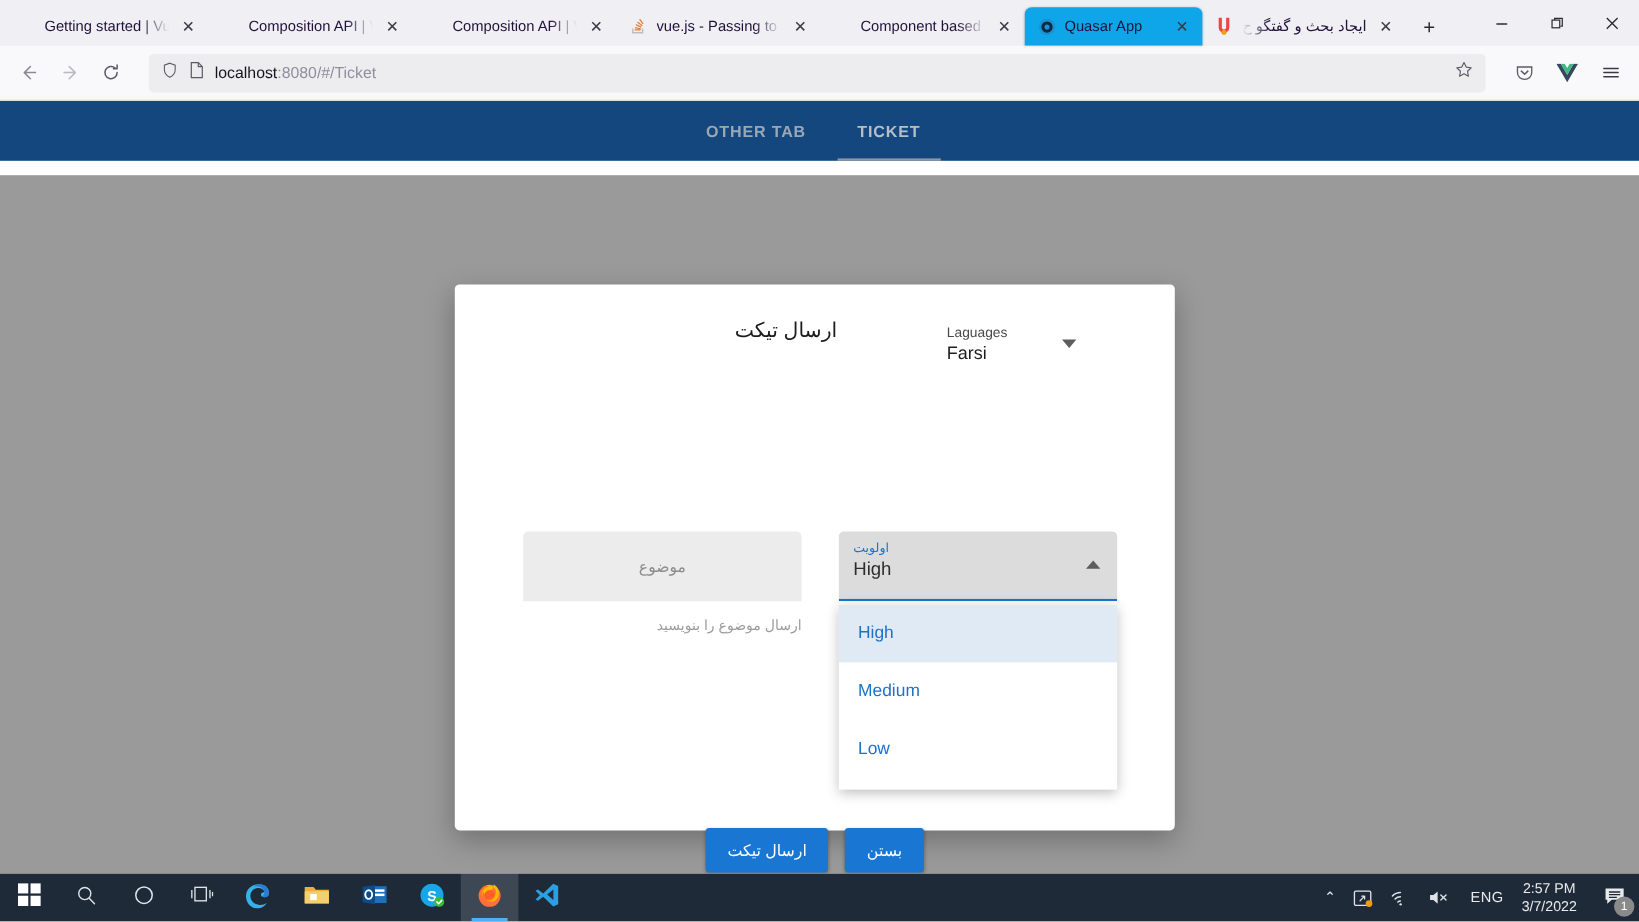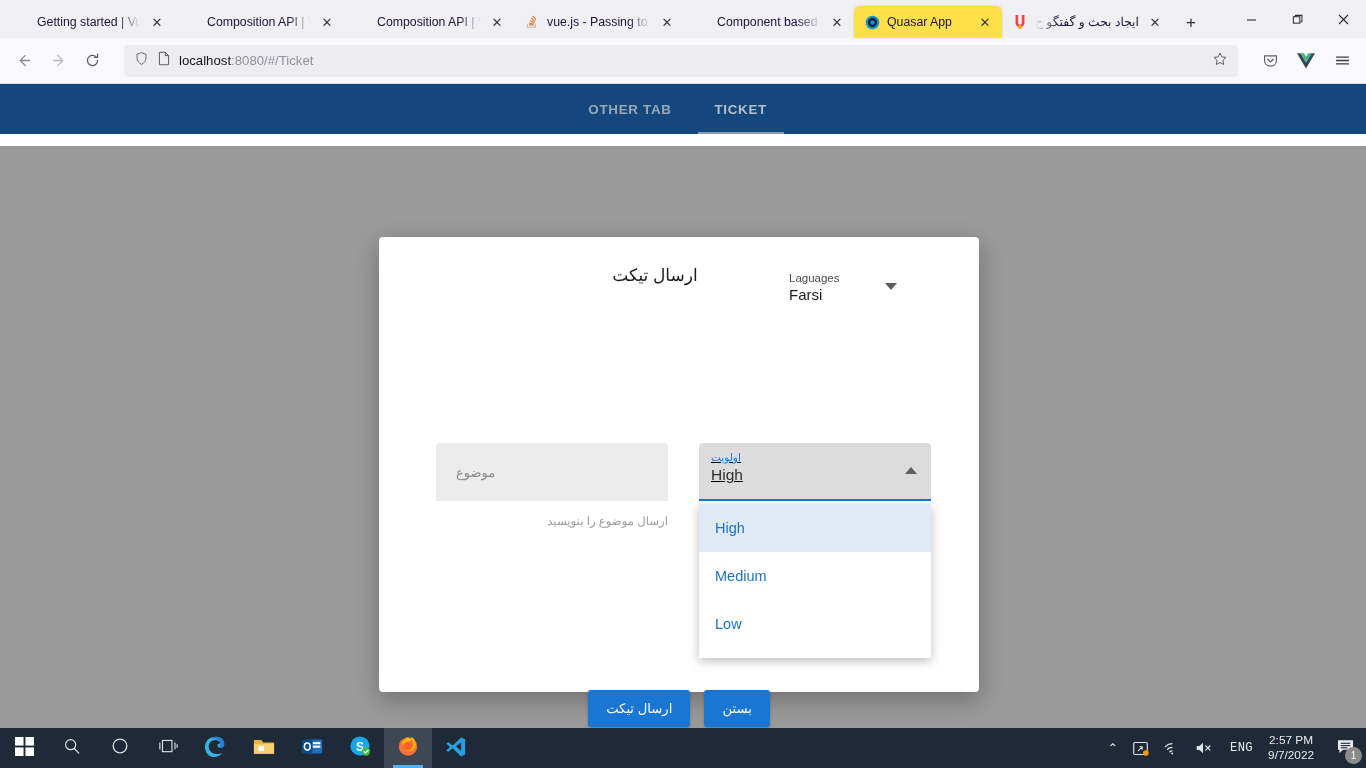--- a/index.html
+++ b/index.html
@@ -29,21 +29,21 @@
     gap: 7px;
     padding: 0 8px 0 10px;
     border-radius: 6px 6px 0 0;
     font-size: 12.3px;
     color: #20123a;
     position: relative;
     max-width: 170px;
     min-width: 120px;
     flex: 0 0 auto;
   }
-  .tab.active { background: #fde047; box-shadow: 0 0 2px rgba(0,0,0,.18); }
+  .tab.active { background: #0ea5e9; box-shadow: 0 0 2px rgba(0,0,0,.18); }
   .tab-favicon {
     width: 16px; height: 16px; flex: 0 0 16px;
     display: flex; align-items: center; justify-content: center;
   }
   .tab-title {
     flex: 1 1 auto;
     white-space: nowrap;
     overflow: hidden;
     font-size: 12.3px;
     line-height: 16px;
@@ -234,21 +234,21 @@
     left: 57px; top: 0;
     width: 232px;
   }
   .subject-input {
     width: 232px; height: 58px;
     background: #ececec;
     border: none;
     border-radius: 4px 4px 0 0;
     display: flex;
     align-items: center;
-    justify-content: flex-start;
+    justify-content: center;
     padding: 0 20px;
   }
   .subject-placeholder {
     font-size: 13px;
     color: #8c8c8c;
     direction: rtl;
   }
   .subject-hint {
     margin-top: 13px;
     font-size: 11.7px;
@@ -264,21 +264,20 @@
     left: 320px; top: 0;
     width: 232px;
   }
   .priority-control {
     width: 232px; height: 58px;
     background: #dcdcdc;
     border-radius: 4px 4px 0 0;
     border-bottom: 2px solid #1976d2;
     position: relative;
     padding: 8px 12px 0 12px;
-    text-decoration: underline;
   }
   .priority-label {
     font-size: 10.5px;
     color: #1a73c8;
     direction: rtl;
     text-align: left;
     line-height: 13px;
   }
   .priority-value {
     font-size: 15.5px;
@@ -360,21 +359,21 @@
     right: 0; top: 0; height: 40px;
     display: flex; align-items: center; gap: 0;
     color: #e9eaec;
     font-size: 12px;
   }
   .tray-ic {
     padding: 0 7px;
     display: flex; align-items: center; justify-content: center;
     height: 40px;
   }
-  .tray-lang { padding: 0 9px; font-size: 12.2px; letter-spacing: .4px; font-family: Liberation Mono, monospace; }
+  .tray-lang { padding: 0 9px; font-size: 12.2px; letter-spacing: .4px; }
   .tray-clock {
     padding: 0 10px 0 6px;
     text-align: center;
     line-height: 15px;
     font-size: 11.8px;
   }
   .tray-notif {
     width: 42px; height: 40px;
     display: flex; align-items: center; justify-content: center;
     position: relative;
@@ -739,21 +738,21 @@
     <div class="tray-ic">
       <svg width="19" height="16" viewBox="0 0 22 18">
         <path d="M2 6.6h3.2L9.3 3v12L5.2 11.4H2z" fill="#dfe3e8"></path>
         <line x1="12.4" y1="6.4" x2="17.4" y2="11.4" stroke="#dfe3e8" stroke-width="1.3" stroke-linecap="round"></line>
         <line x1="17.4" y1="6.4" x2="12.4" y2="11.4" stroke="#dfe3e8" stroke-width="1.3" stroke-linecap="round"></line>
       </svg>
     </div>
     <div class="tray-lang">ENG</div>
     <div class="tray-clock">
       <div>2:57 PM</div>
-      <div>9/7/2022</div>
+      <div>3/7/2022</div>
     </div>
     <div class="tray-notif">
       <span>
         <svg width="19" height="17" viewBox="0 0 20 18">
           <path d="M2 2.5h16v10H7.5L3.5 16v-3.5H2z" fill="#e8eaec"></path>
           <line x1="5" y1="5.6" x2="15" y2="5.6" stroke="#1f2a38" stroke-width="1.2"></line>
           <line x1="5" y1="8" x2="15" y2="8" stroke="#1f2a38" stroke-width="1.2"></line>
           <line x1="5" y1="10.4" x2="12" y2="10.4" stroke="#1f2a38" stroke-width="1.2"></line>
         </svg>
       </span>

